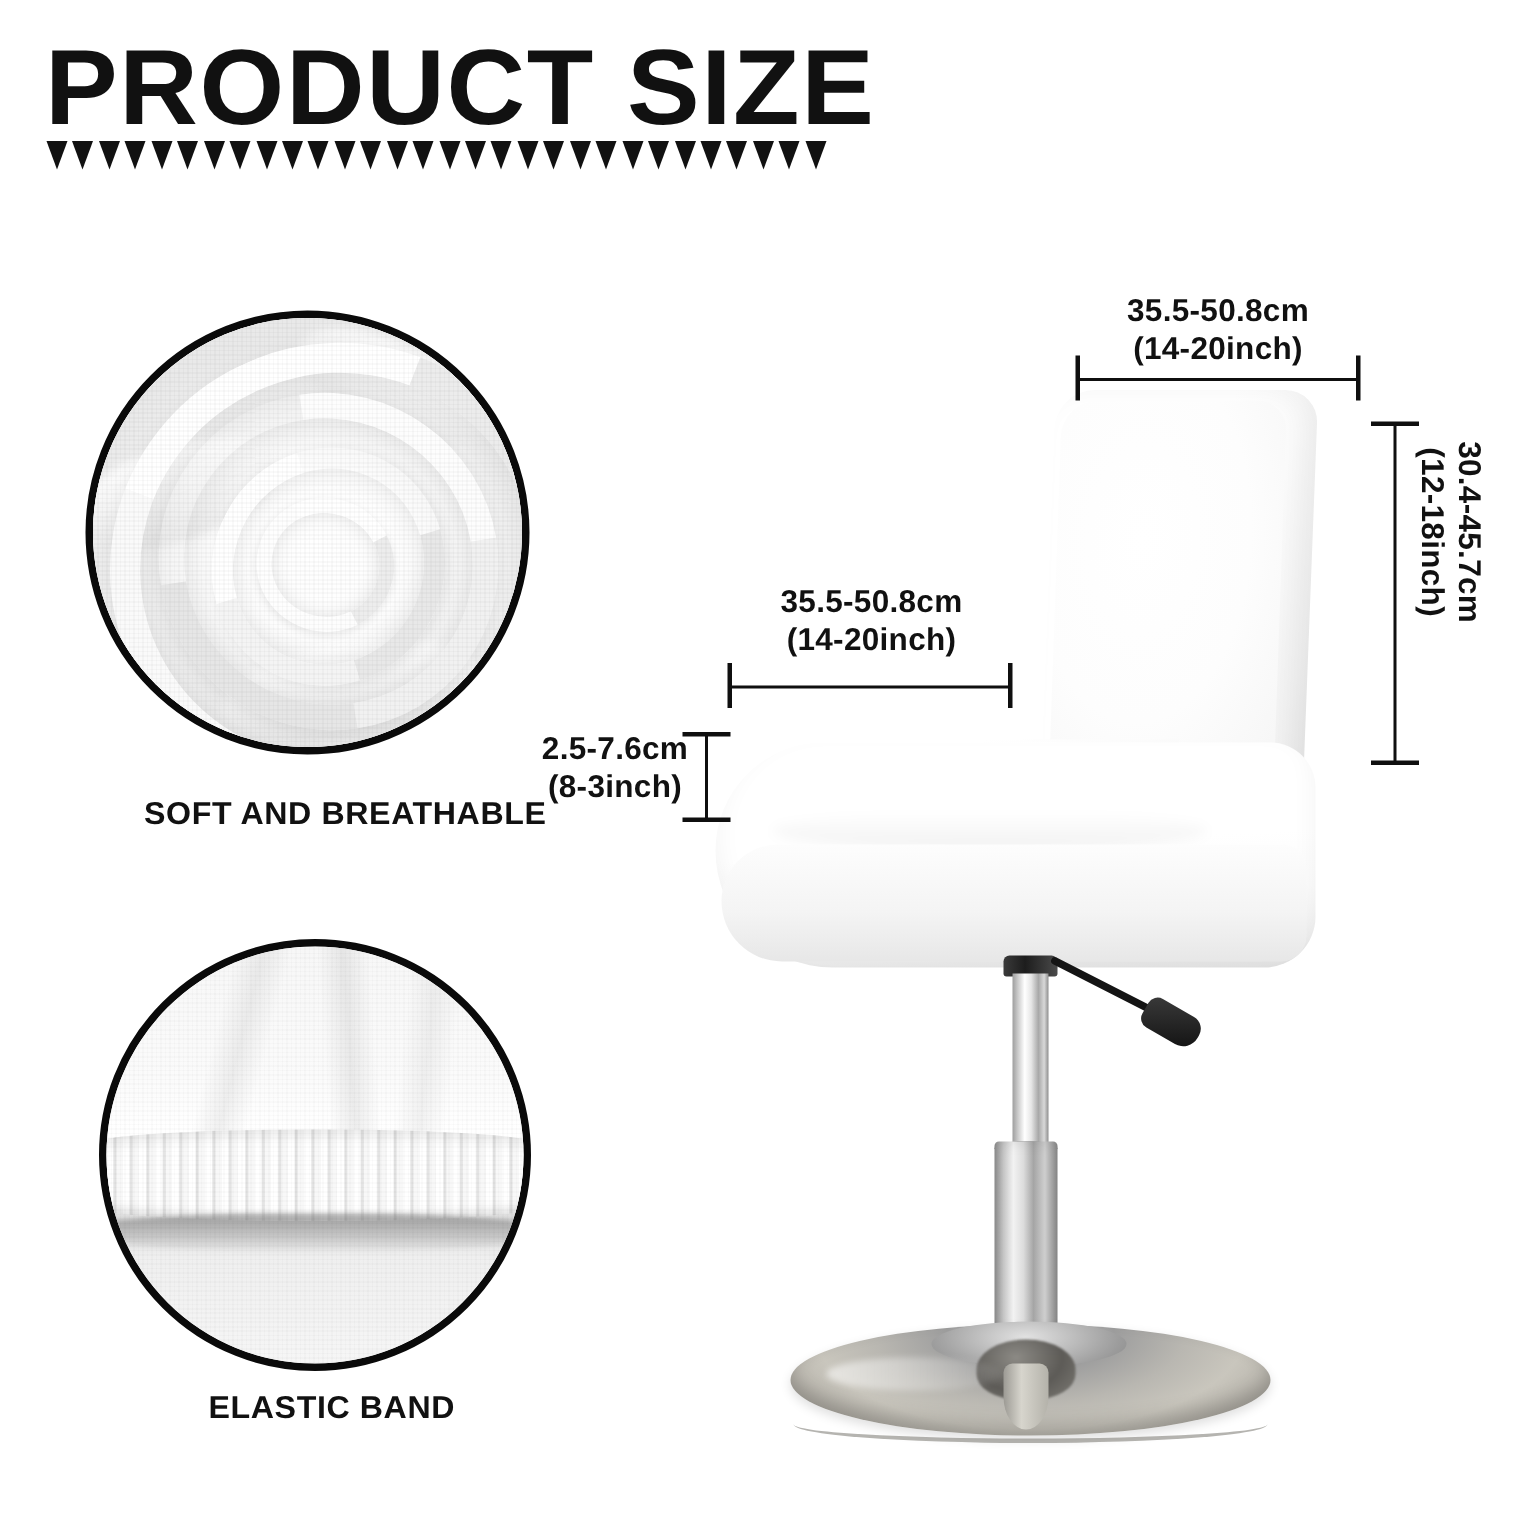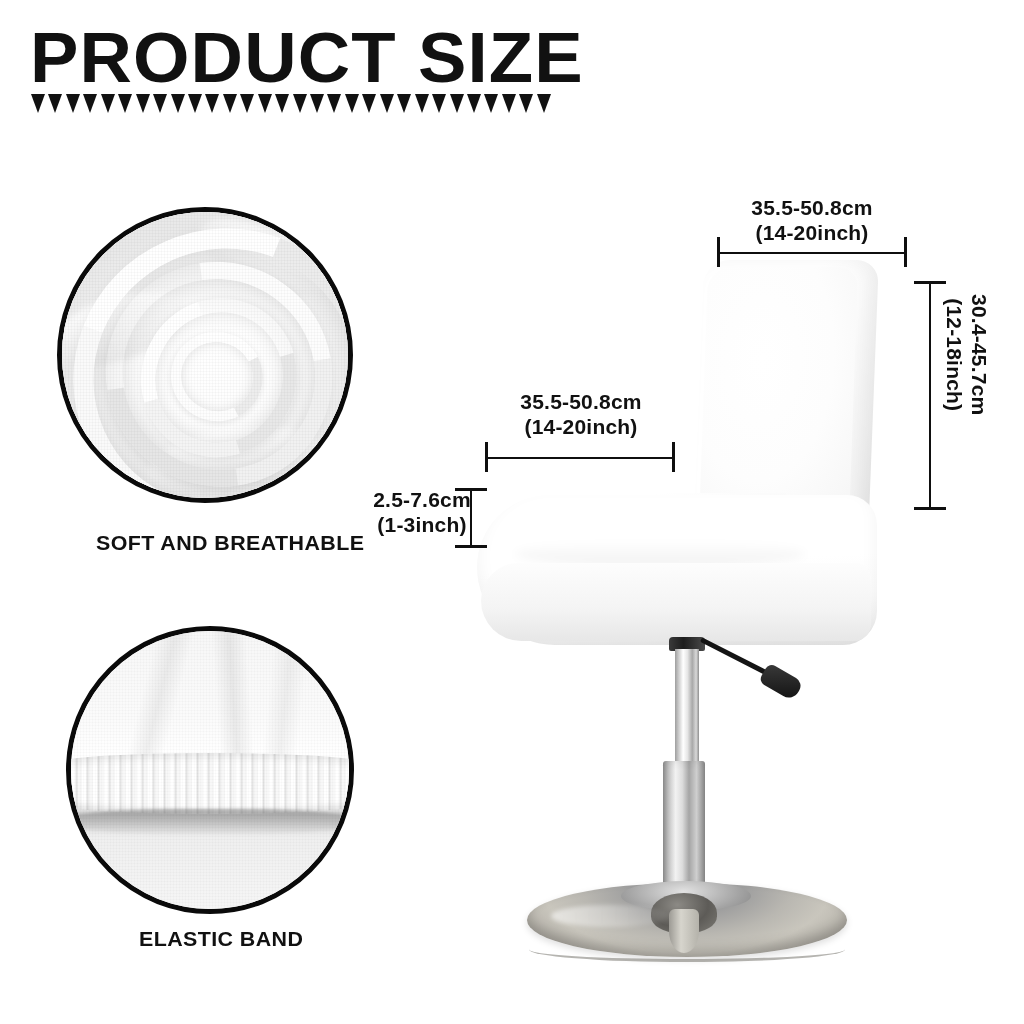--- a/index.html
+++ b/index.html
@@ -353,21 +353,21 @@
   #dim-top-tick-l{ left: 717px; top: 237px; height: 30px; }
   #dim-top-tick-r{ left: 904px; top: 237px; height: 30px; }
 
   
   #dim-mid-label { left: 486px; top: 390px; width: 190px; }
   #dim-mid-line  { left: 486px; top: 457px; width: 188px; }
   #dim-mid-tick-l{ left: 485px; top: 442px; height: 30px; }
   #dim-mid-tick-r{ left: 672px; top: 442px; height: 30px; }
 
   
-  #dim-small-label { left: 367px; top: 488px; width: 110px; }
+  #dim-small-label { left: 355px; top: 488px; width: 110px; }
   #dim-small-line  { left: 470px; top: 489px; height: 58px; }
   #dim-small-tick-t{ left: 455px; top: 488px; width: 32px; }
   #dim-small-tick-b{ left: 455px; top: 545px; width: 32px; }
 
   
   #dim-right-line   { left: 929px; top: 282px; height: 228px; }
   #dim-right-tick-t { left: 914px; top: 281px; width: 32px; }
   #dim-right-tick-b { left: 914px; top: 507px; width: 32px; }
   #dim-right-label {
     left: 876px; top: 330px; width: 180px;
@@ -477,21 +477,21 @@
   <div class="dim-label" id="dim-mid-label">
     <span>35.5-50.8cm</span>
     <span class="l2">(14-20inch)</span>
   </div>
   <div class="dim-h-line" id="dim-mid-line"></div>
   <div class="tick-v" id="dim-mid-tick-l"></div>
   <div class="tick-v" id="dim-mid-tick-r"></div>
 
   <div class="dim-label" id="dim-small-label">
     <span>2.5-7.6cm</span>
-    <span class="l2">(1-3inch)</span>
+    <span class="l2">(8-3inch)</span>
   </div>
   <div class="dim-v-line" id="dim-small-line"></div>
   <div class="tick-h" id="dim-small-tick-t"></div>
   <div class="tick-h" id="dim-small-tick-b"></div>
 
   <div class="dim-label" id="dim-right-label">
     <span>30.4-45.7cm</span>
     <span class="l2">(12-18inch)</span>
   </div>
   <div class="dim-v-line" id="dim-right-line"></div>

